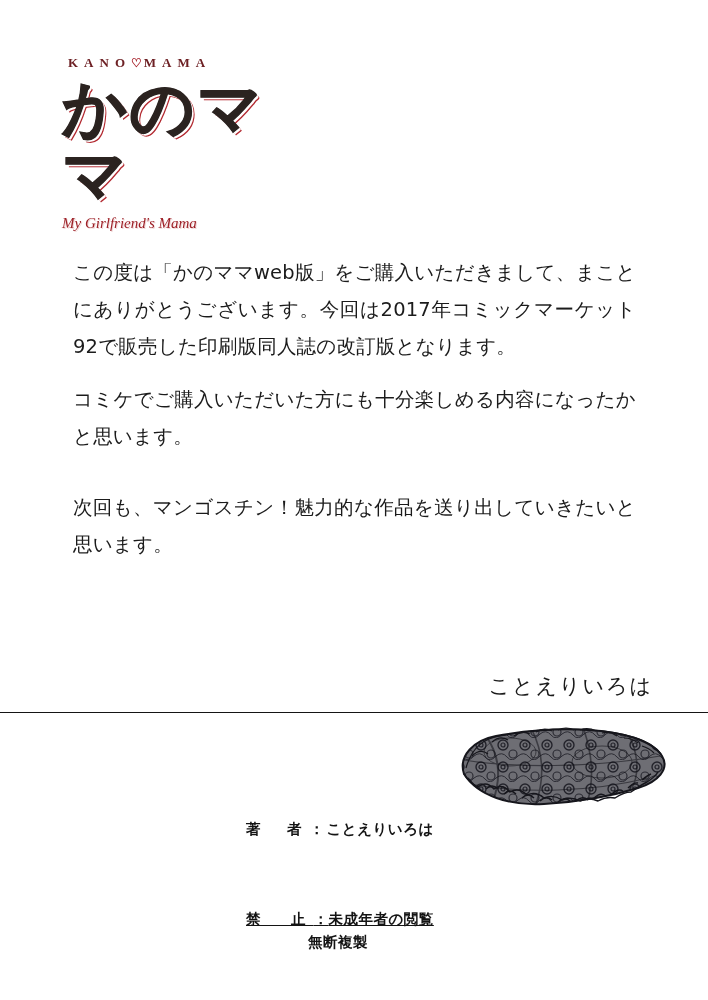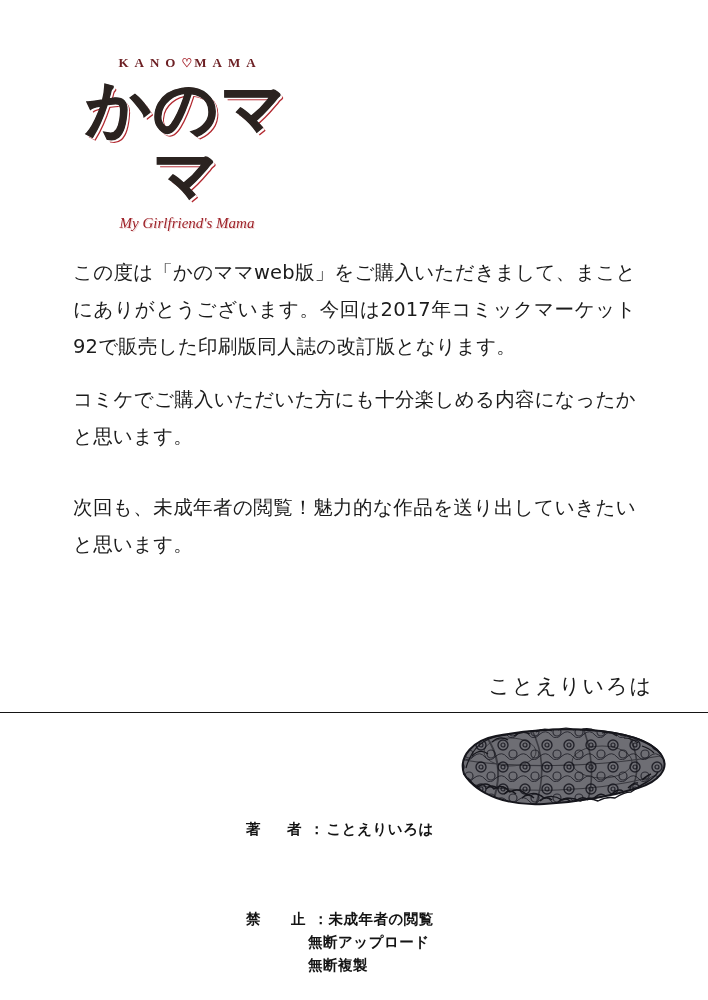--- a/index.html
+++ b/index.html
@@ -15,21 +15,21 @@
     color: #1a1a1a;
     overflow: hidden;
   }
 
   
   .logo-block {
     position: absolute;
     left: 62px;
     top: 55px;
     width: 250px;
-    text-align: center;
+    text-align: left;
   }
   .logo-romaji {
     font-family: "Liberation Serif", serif;
     font-size: 13px;
     letter-spacing: 6px;
     color: #6d2024;
     font-weight: bold;
     margin-left: 6px;
     white-space: nowrap;
   }
@@ -139,20 +139,21 @@
     top: 908px;
     font-family: "DejaVu Sans", sans-serif;
     font-size: 14.5px;
     font-weight: bold;
     line-height: 23px;
     color: #141414;
     letter-spacing: 0.5px;
   }
   .prohibit .head {
     white-space: nowrap;
+    text-decoration: underline;
   }
   .prohibit .head .lbl { letter-spacing: 8px; }
   .prohibit .items {
     margin-left: 62px;
   }
   .prohibit .items div { white-space: nowrap; }
 </style>
 </head>
 <body>
 
@@ -160,21 +161,21 @@
   <div class="logo-romaji">
     <span>KANO</span><span class="heart">♡</span><span>MAMA</span>
   </div>
   <div class="logo-main">かのママ</div>
   <div class="logo-sub">My Girlfriend's Mama</div>
 </div>
 
 <div class="letter">
   <p>この度は「かのママweb版」をご購入いただきまして、まことにありがとうございます。今回は2017年コミックマーケット92で販売した印刷版同人誌の改訂版となります。</p>
   <p>コミケでご購入いただいた方にも十分楽しめる内容になったかと思います。</p>
-  <p class="gap">次回も、未成年者の閲覧！魅力的な作品を送り出していきたいと思います。</p>
+  <p class="gap">次回も、マンゴスチン！魅力的な作品を送り出していきたいと思います。</p>
 </div>
 
 <div class="signature">ことえりいろは</div>
 
 <div class="divider"></div>
 
 <div class="illust">
   <svg viewBox="0 0 222 100" width="222" height="100" aria-hidden="true">
     <defs>
       <pattern id="swirl" width="22" height="22" patternUnits="userSpaceOnUse">
@@ -227,16 +228,15 @@
   <div class="row">
     <span class="lbl-auth">著　者</span><span class="sep">：</span><span>ことえりいろは</span>
   </div>
 </div>
 
 <div class="prohibit">
   <div class="head">
     <span class="lbl">禁　止</span><span class="sep">：</span><span>未成年者の閲覧</span>
   </div>
   <div class="items">
-    <div>無断アップロード</div>
     <div>無断複製</div>
   </div>
 </div>
 
 </body></html>

